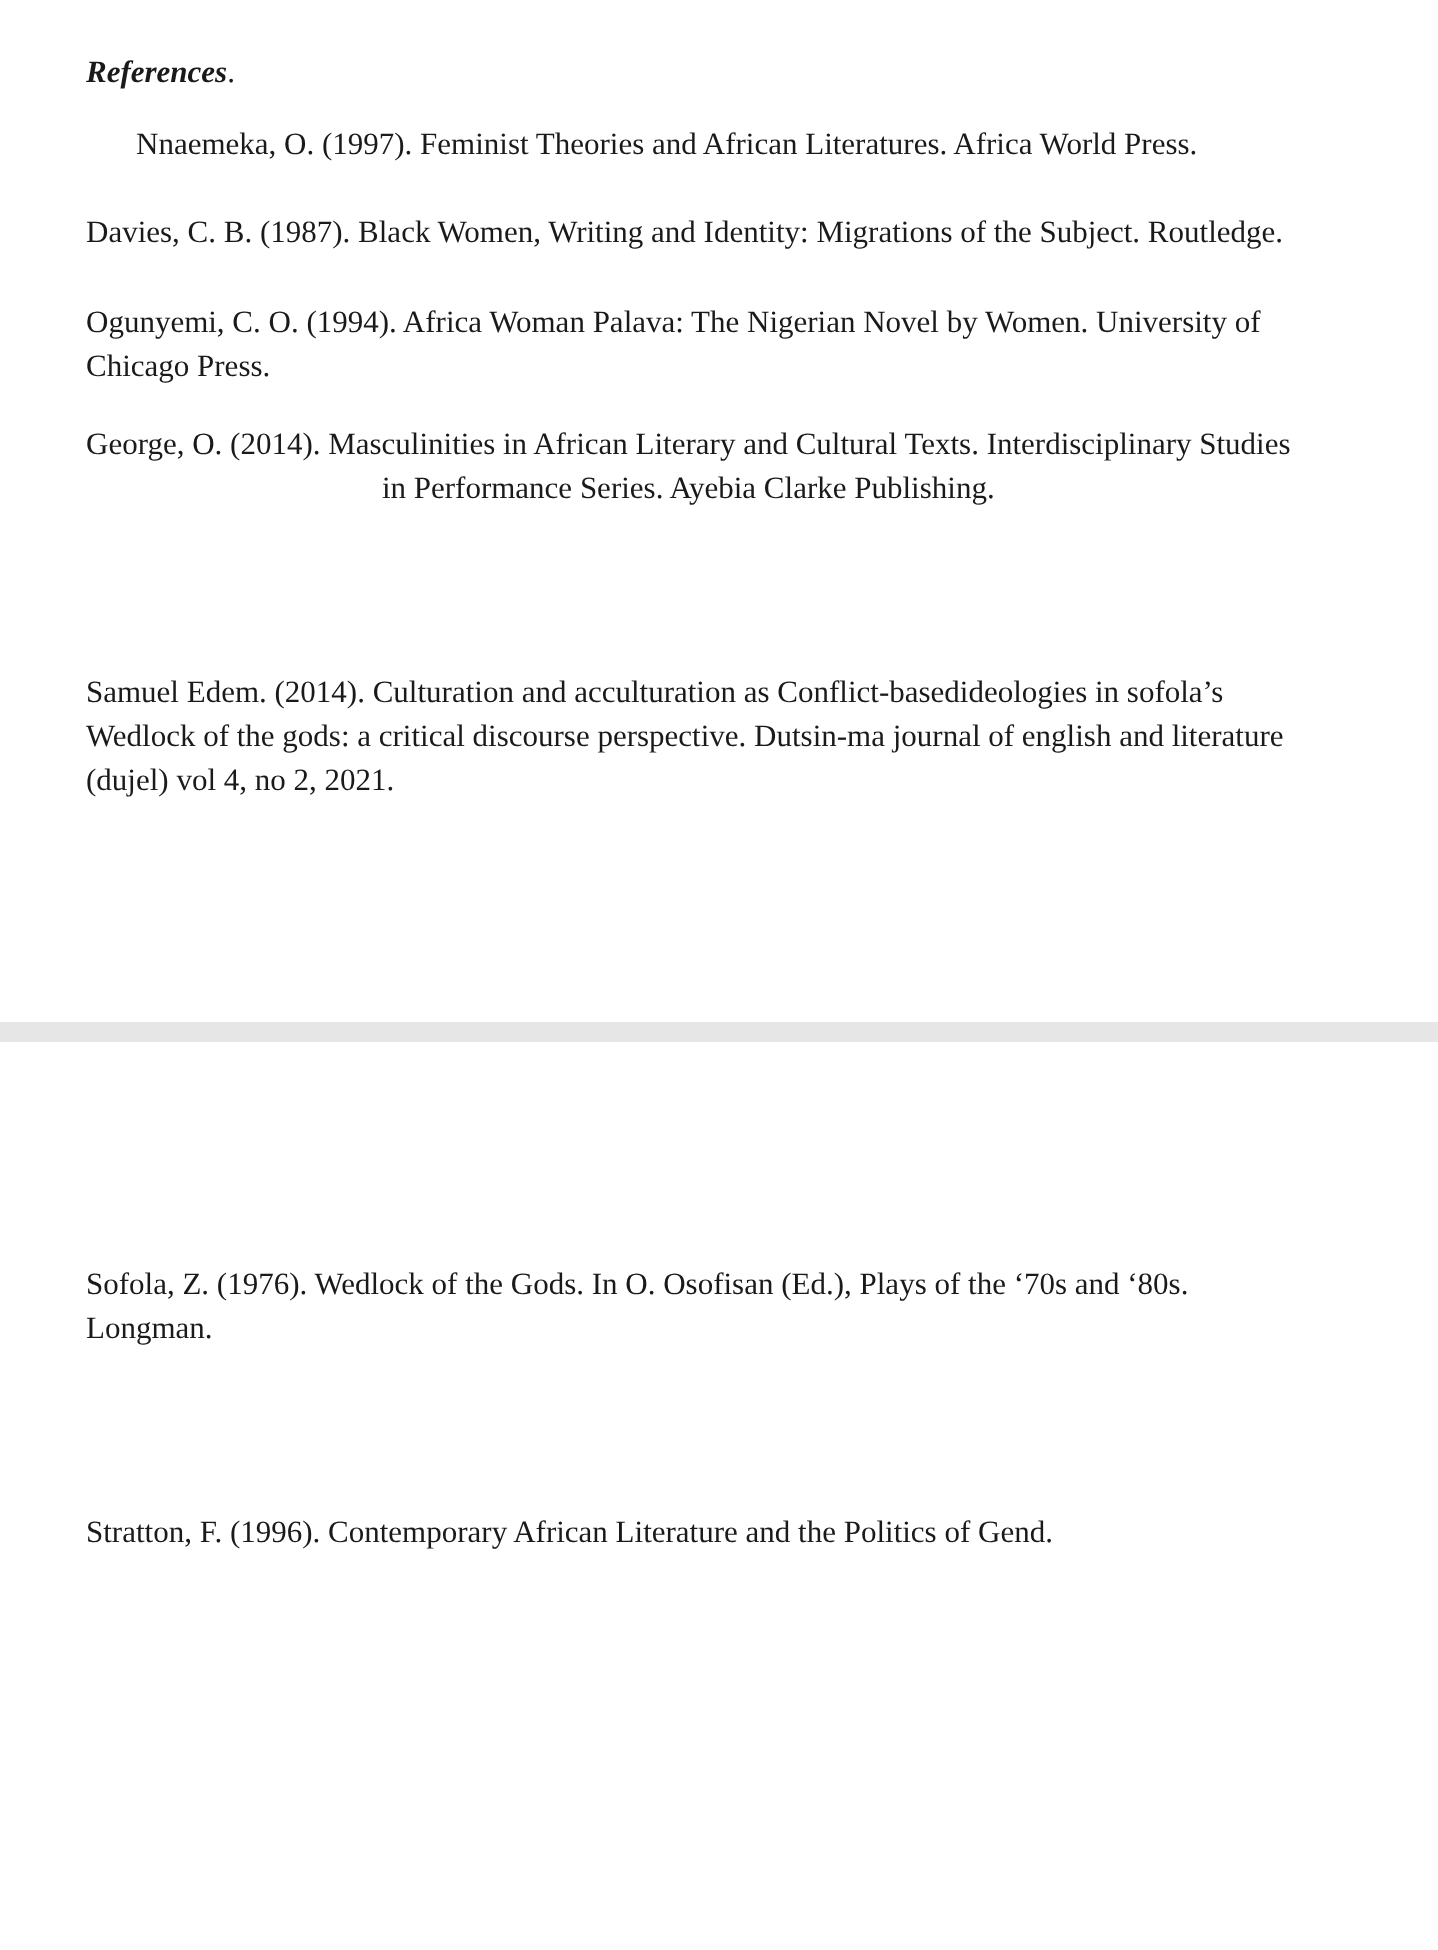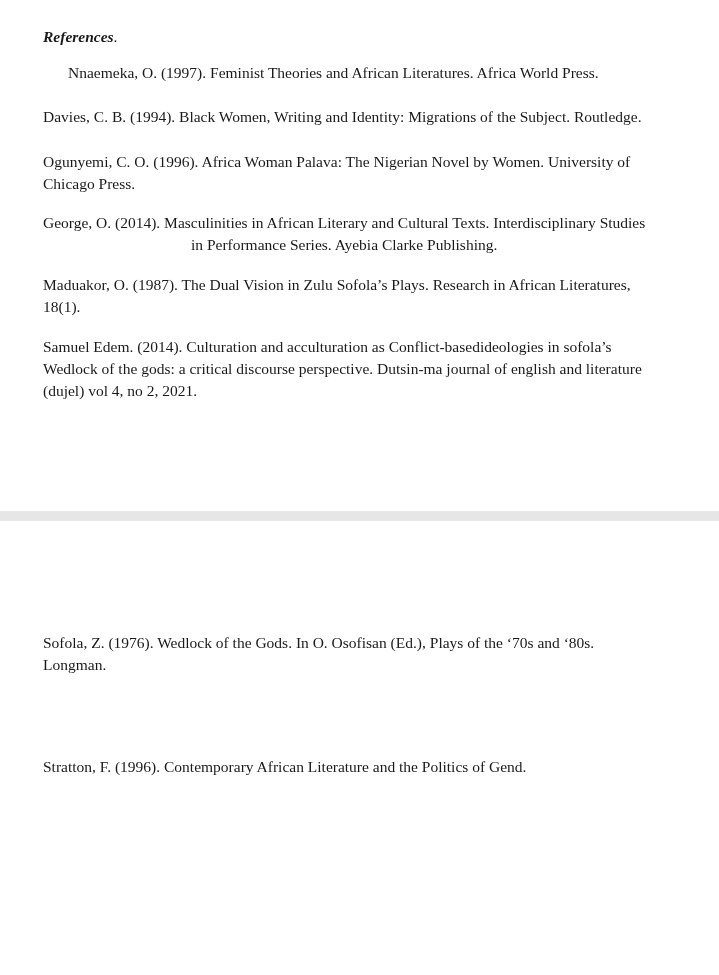--- a/index.html
+++ b/index.html
@@ -51,30 +51,28 @@
 <body>
 
 <div class="doc">
 
   <div class="heading">
     <span class="hd-main">References</span><span class="hd-period">.</span>
   </div>
 
   <div class="para" id="ref-nnaemeka">Nnaemeka, O. (1997). Feminist Theories and African Literatures. Africa World Press.</div>
 
-  <div class="para" id="ref-davies">Davies, C. B. (1994). Black Women, Writing and Identity: Migrations of the Subject. Routledge.</div>
+  <div class="para" id="ref-davies">Davies, C. B. (1987). Black Women, Writing and Identity: Migrations of the Subject. Routledge.</div>
 
-  <div class="para" id="ref-ogunyemi">Ogunyemi, C. O. (1996). Africa Woman Palava: The Nigerian Novel by Women. University of
+  <div class="para" id="ref-ogunyemi">Ogunyemi, C. O. (1994). Africa Woman Palava: The Nigerian Novel by Women. University of
 Chicago Press.</div>
 
   <div class="para" id="ref-george">George, O. (2014). Masculinities in African Literary and Cultural Texts. Interdisciplinary Studies
 in Performance Series. Ayebia Clarke Publishing.</div>
 
-  <div class="para" id="ref-maduakor">Maduakor, O. (1987). The Dual Vision in Zulu Sofola’s Plays. Research in African Literatures,
-18(1).</div>
 
   <div class="para" id="ref-samuel-edem">Samuel Edem. (2014). Culturation and acculturation as Conflict-basedideologies in sofola’s
 Wedlock of the gods: a critical discourse perspective. Dutsin-ma journal of english and literature
 (dujel) vol 4, no 2, 2021.</div>
 
   <div class="pagebreak"></div>
 
   <div class="para" id="ref-sofola">Sofola, Z. (1976). Wedlock of the Gods. In O. Osofisan (Ed.), Plays of the ‘70s and ‘80s.
 Longman.</div>
 

